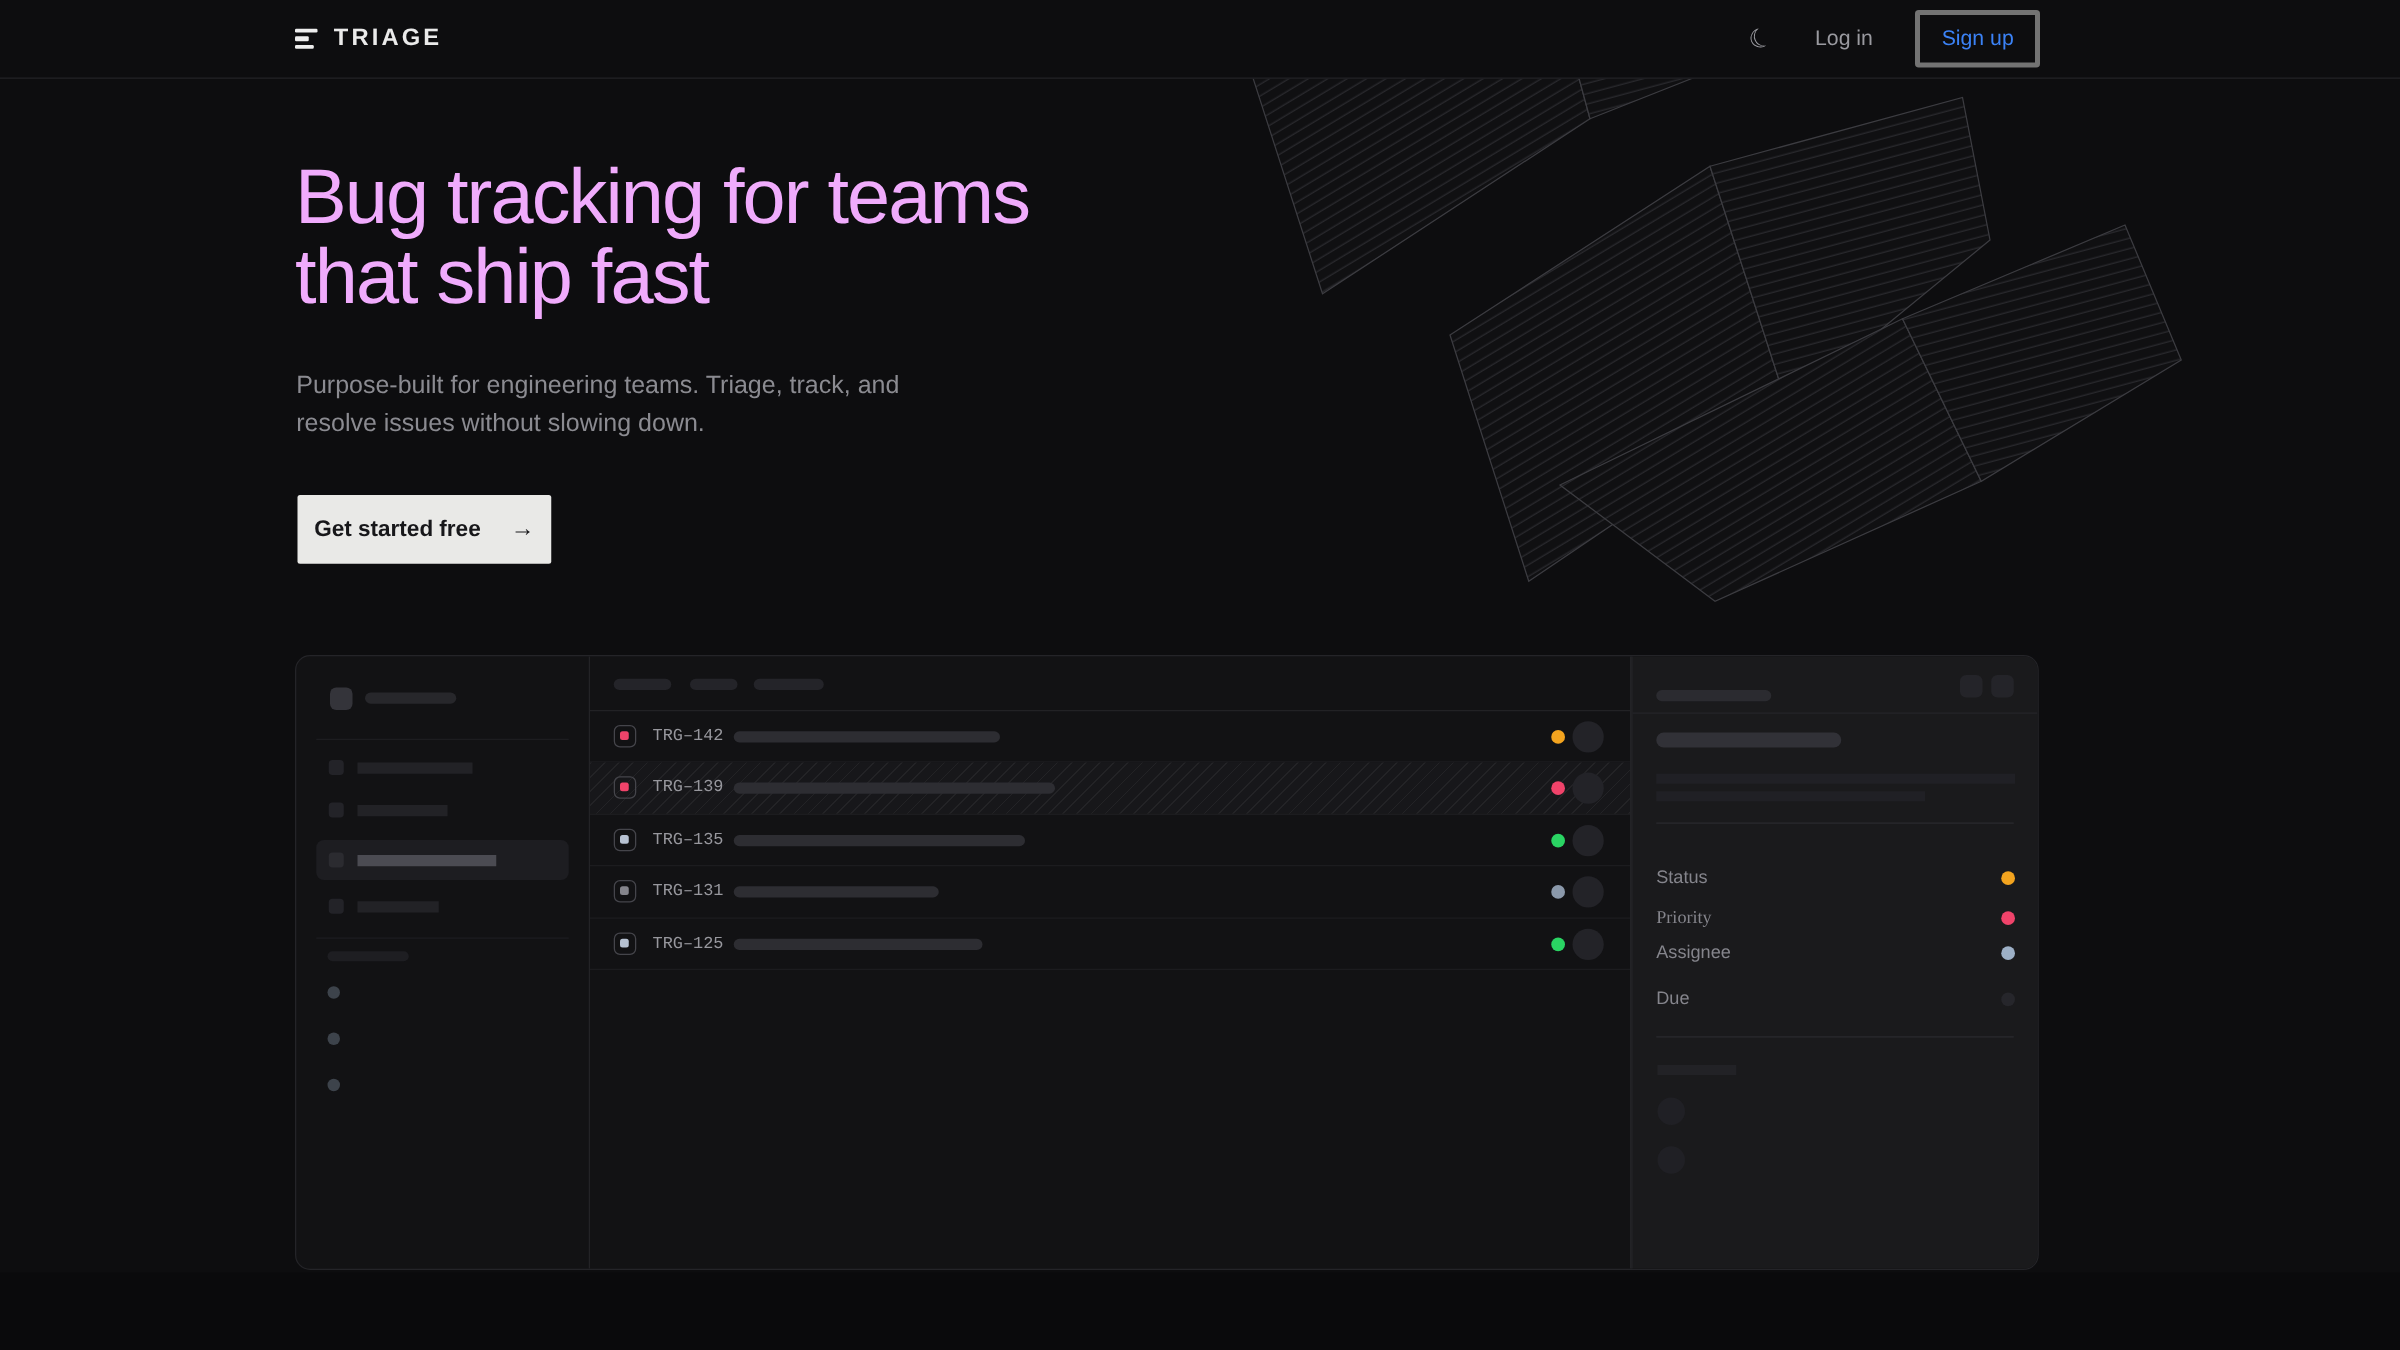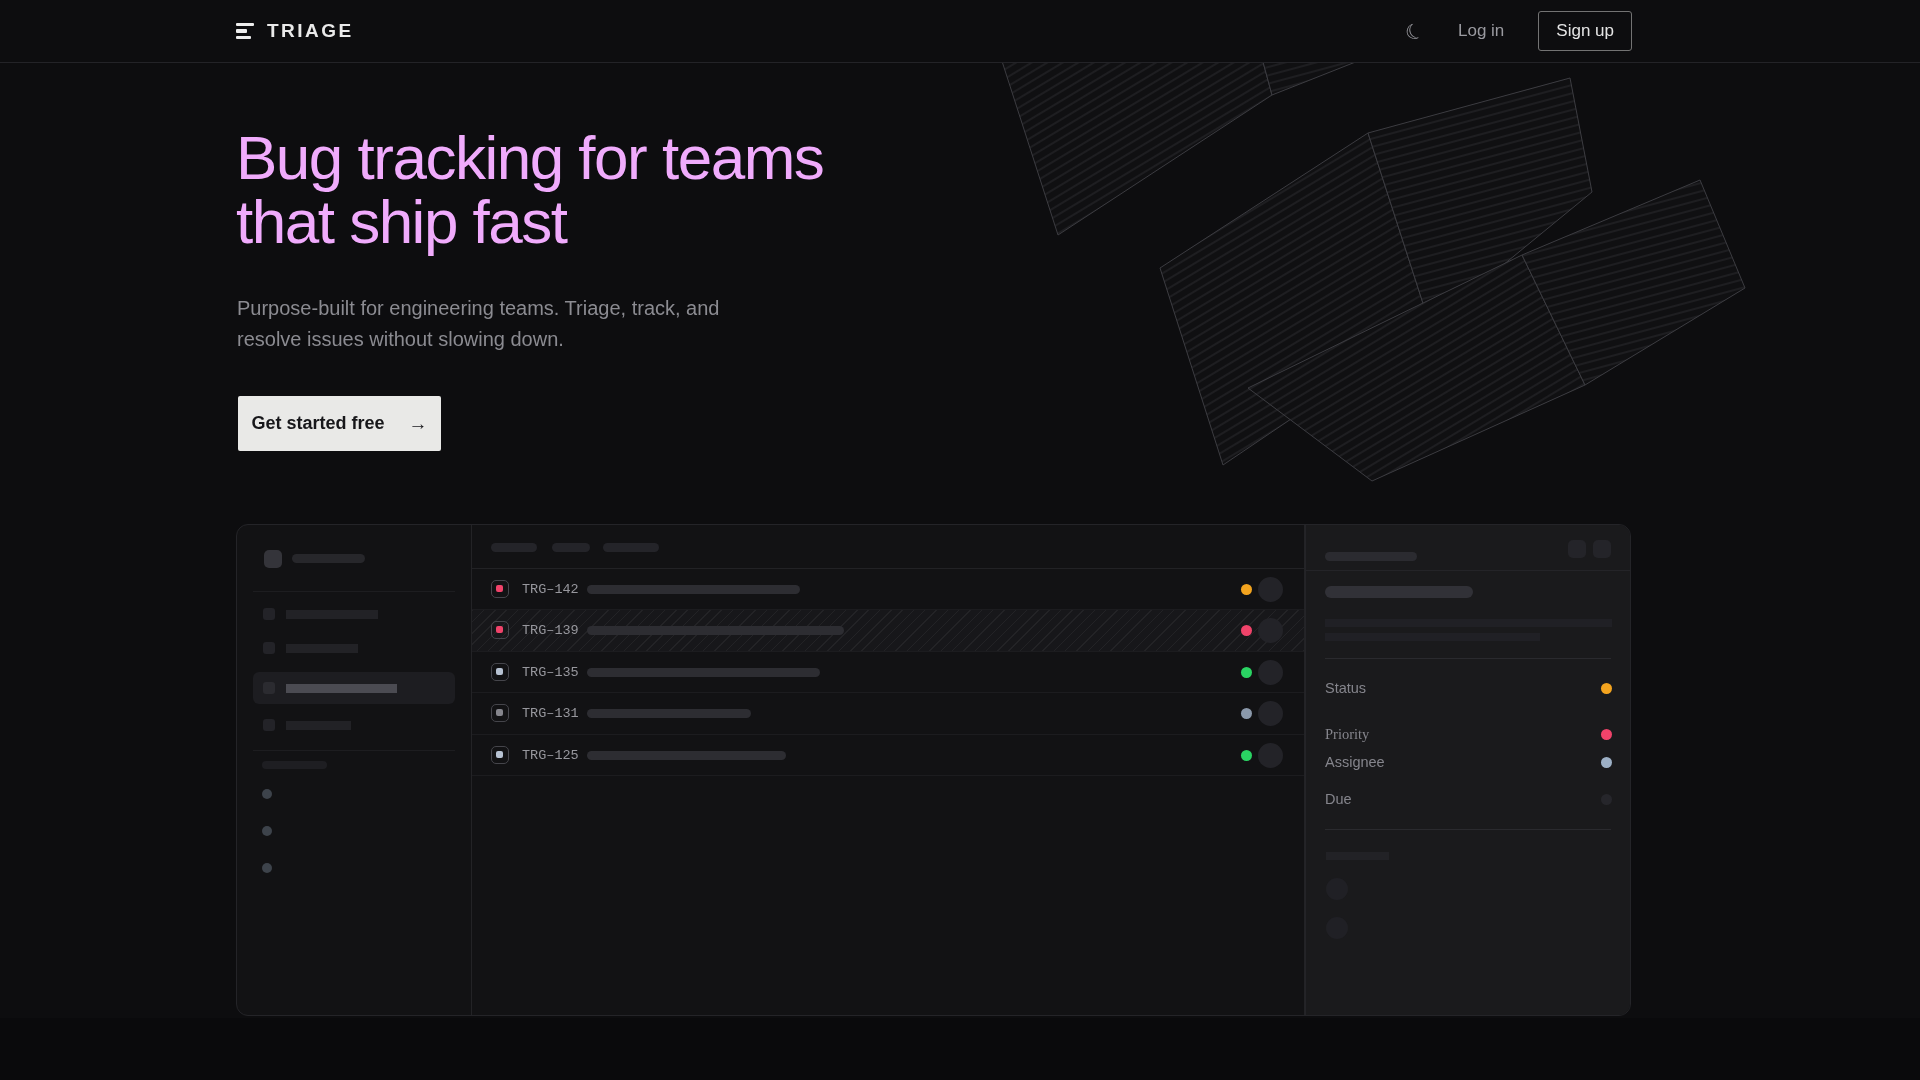--- a/index.html
+++ b/index.html
@@ -17,21 +17,21 @@
   .brand { display:flex; align-items:center; gap:13px; }
   .logo-bars { display:flex; flex-direction:column; gap:3px; width:18px; }
   .logo-bars span { height:3.5px; background:#ededed; border-radius:1px; display:block; }
   .logo-bars span:nth-child(1){ width:18px; }
   .logo-bars span:nth-child(2){ width:11px; }
   .logo-bars span:nth-child(3){ width:15px; }
   .brand-name { color:#eaeaea; font-size:19px; font-weight:bold; letter-spacing:2.5px; }
   .nav-right { display:flex; align-items:center; gap:34px; }
   .moon { color:#9a9aa0; font-size:21px; line-height:1; transform:rotate(-22deg); cursor:pointer; }
   .login { color:#9a9aa0; font-size:17px; cursor:pointer; }
-  .signup { color:#e5e5e5; font-size:17px; border:1px solid #737373; border-radius:3px;
+  .signup { color:#3b82f6; font-size:17px; border:4px solid #737373; border-radius:3px;
             background:transparent; padding:9px 17px; cursor:pointer;
             font-family:"Liberation Sans",sans-serif; }
 
   
   .hero-title { position:absolute; left:236px; top:126px; z-index:4;
                 color:#f0abfc; font-size:62px; font-weight:500; letter-spacing:-1.5px; line-height:64px; }
   .hero-sub { position:absolute; left:237px; top:293px; z-index:4;
               color:#8b8b91; font-size:20px; line-height:31px; }
   .cta { position:absolute; left:238px; top:396px; z-index:4; width:203px; height:55px;
          background:#e9e9e7; border:none; border-radius:2px; cursor:pointer;
@@ -233,21 +233,21 @@
     <div class="panel">
       <div class="panel-header-bar skel"></div>
       <div class="panel-btn" style="right:44px"></div>
       <div class="panel-btn" style="right:19px"></div>
       <div class="panel-divider" style="top:45px"></div>
       <div class="panel-title-bar"></div>
       <div class="panel-line" style="top:94px;width:287px"></div>
       <div class="panel-line" style="top:108px;width:215px"></div>
       <div class="panel-divider inset" style="top:133px"></div>
       <div id="fields">
-          <div class="field-row" style="top: 154px;">
+          <div class="field-row" style="top: 168px;">
     <span class="field-label">Status</span>
     <span class="field-dot" style="background: rgb(243, 164, 31);"></span>
   </div>
           <div class="field-row" style="top: 200px; font-family: Liberation Serif, serif;">
     <span class="field-label">Priority</span>
     <span class="field-dot" style="background: rgb(240, 67, 106);"></span>
   </div>
           <div class="field-row" style="top: 228px;">
     <span class="field-label">Assignee</span>
     <span class="field-dot" style="background: rgb(157, 176, 198);"></span>

